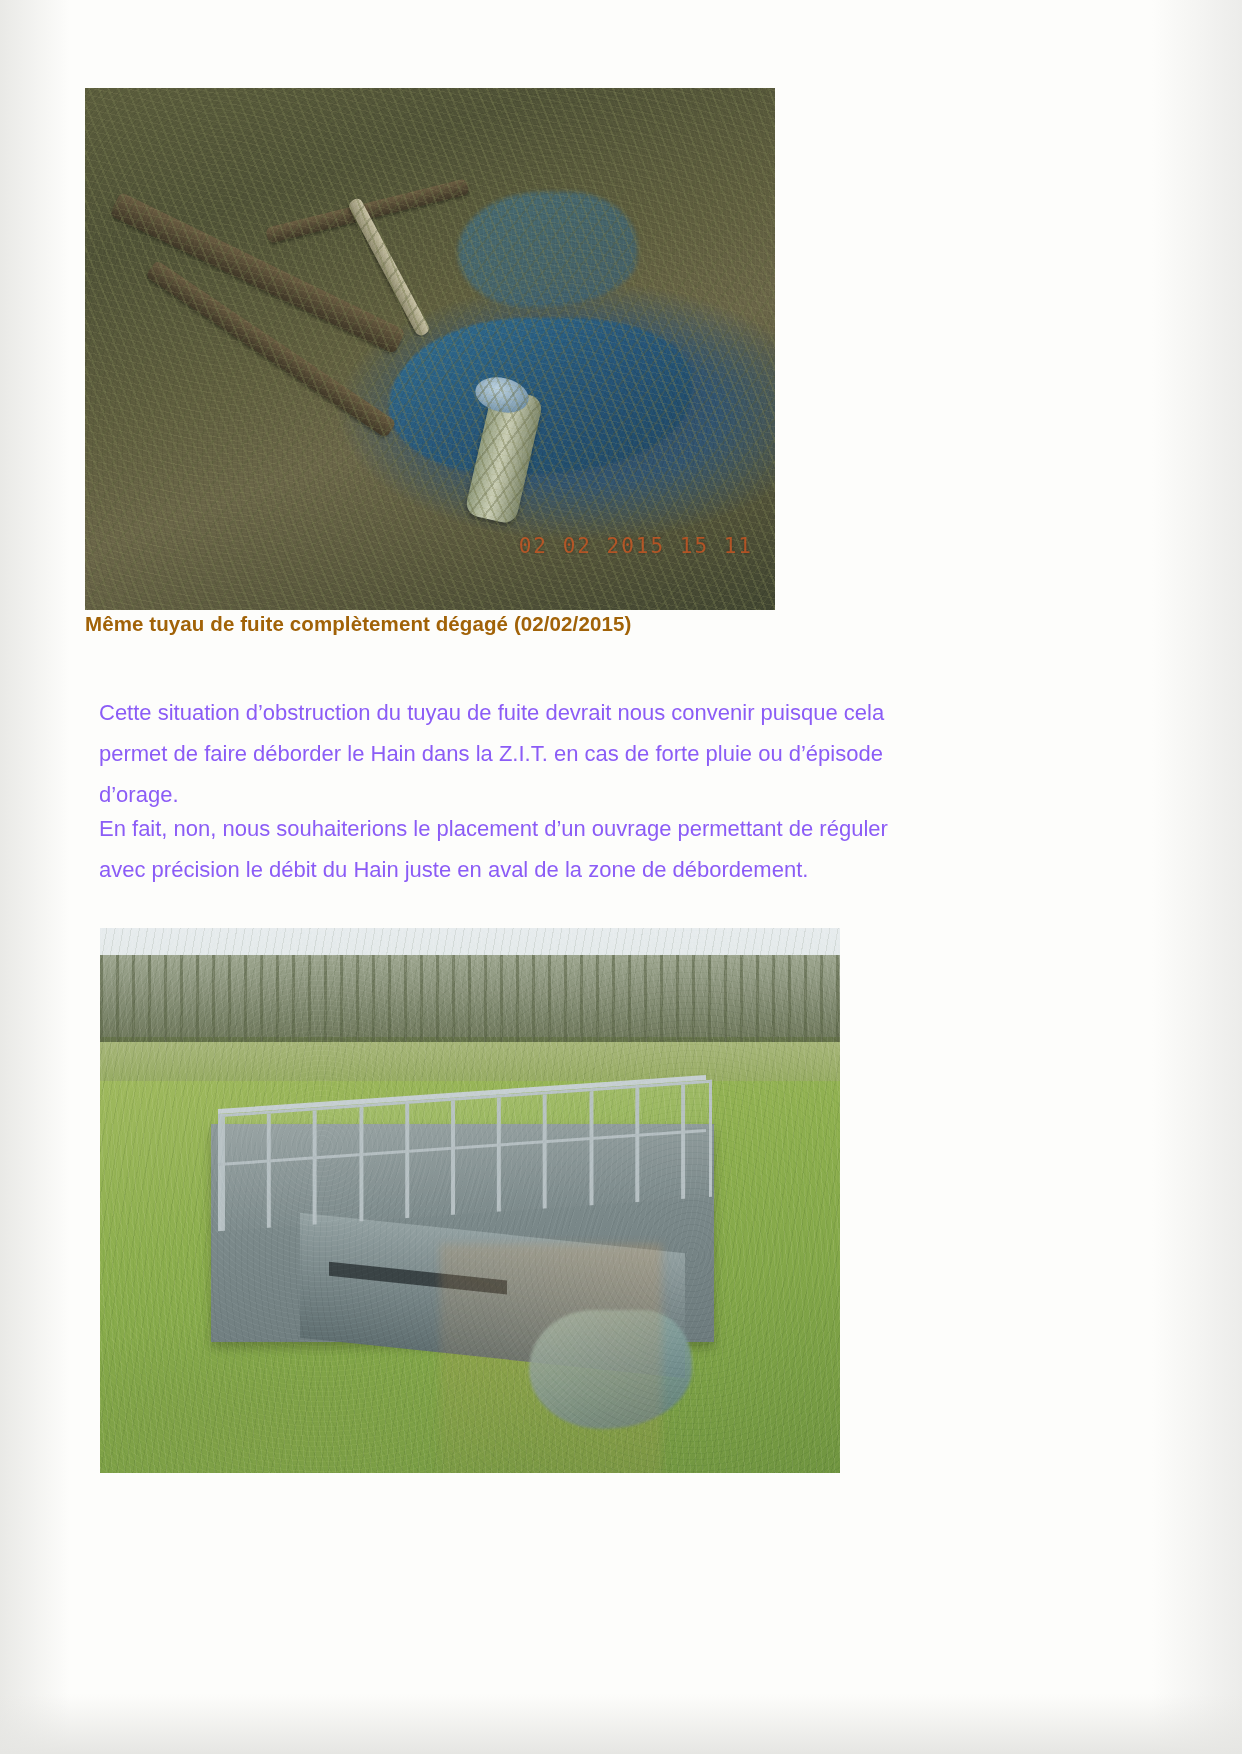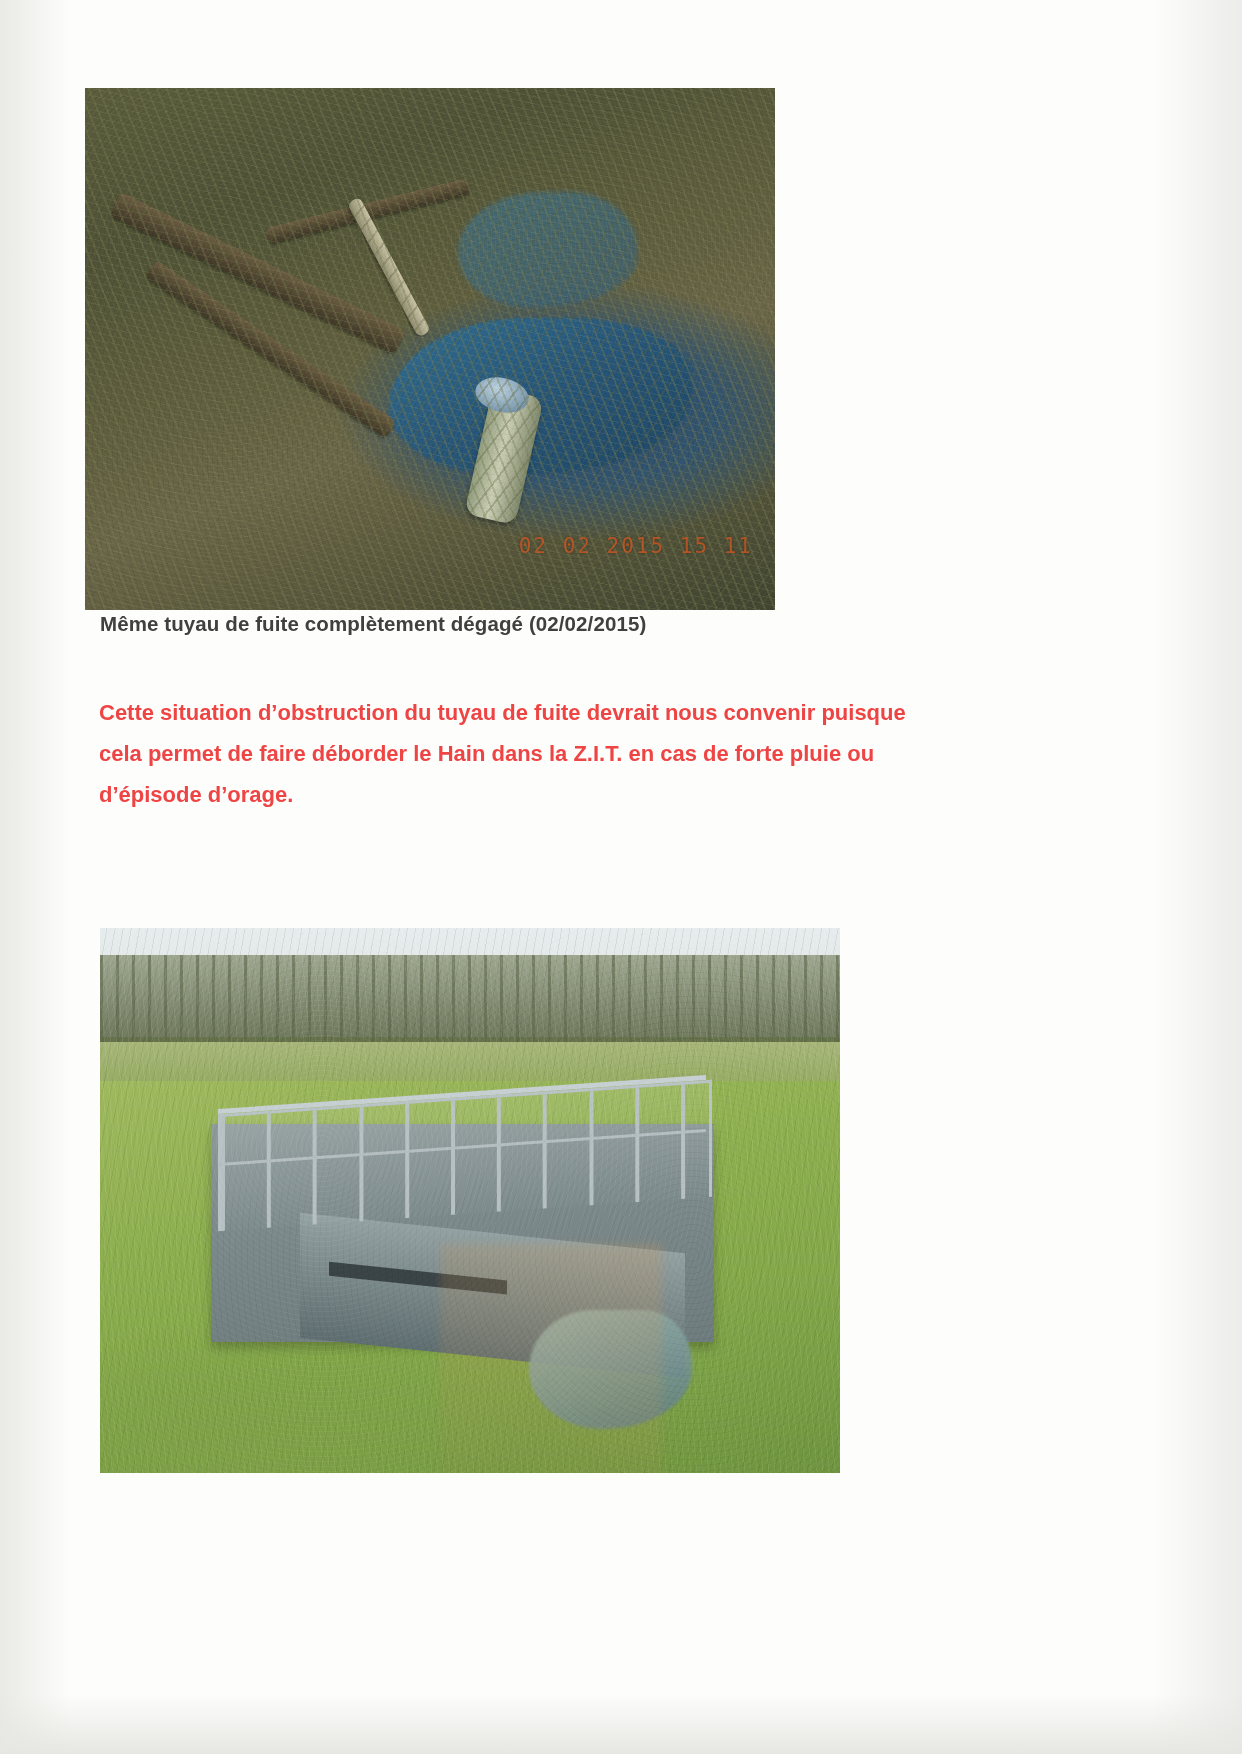--- a/index.html
+++ b/index.html
@@ -118,26 +118,26 @@
     color: #d8561f;
     font-family: "DejaVu Sans Mono", monospace;
     font-size: 21px;
     letter-spacing: 2px;
     opacity: .72;
     text-shadow: 0 0 3px rgba(0,0,0,.4);
   }
 
   .caption1 {
     position: absolute;
-    left: 100px;
+    left: 85px;
     top: 612px;
     width: 820px;
     font-size: 20.5px;
     font-weight: bold;
-    color: #404040;
+    color: #a16207;
     letter-spacing: .1px;
   }
 
   
   .heading {
     position: absolute;
     left: 99px;
     top: 658px;
     font-size: 22.5px;
     font-weight: bold;
@@ -147,22 +147,21 @@
     letter-spacing: .1px;
   }
 
   
   .body-block {
     position: absolute;
     left: 99px;
     width: 830px;
     font-size: 22px;
     line-height: 41px;
-    color: #ef4444;
-    font-weight: bold;
+    color: #8b5cf6;
   }
   .para1 { top: 692px; }
   .para2 { top: 808px; }
 
   
   .photo2 {
     position: absolute;
     left: 100px;
     top: 928px;
     width: 740px;
@@ -300,20 +299,21 @@
     <div class="p1-pipe-cap"></div>
     <div class="p1-veg"></div>
     <div class="p1-grain"></div>
     <div class="p1-stamp">02 02 2015 15 11</div>
   </div>
 
   <div class="caption1">Même tuyau de fuite complètement dégagé (02/02/2015)</div>
 
 
   <div class="body-block para1">Cette situation d’obstruction du tuyau de fuite devrait nous convenir puisque cela permet de faire déborder le Hain dans la Z.I.T. en cas de forte pluie ou d’épisode d’orage.</div>
+  <div class="body-block para2">En fait, non, nous souhaiterions le placement d’un ouvrage permettant de réguler avec précision le débit du Hain juste en aval de la zone de débordement.</div>
 
   <div class="photo2">
     <div class="p2-sky"></div>
     <div class="p2-trees"></div>
     <div class="p2-farfield"></div>
     <div class="p2-grass"></div>
     <div class="p2-grass-tex"></div>
     <div class="p2-structure"></div>
     <div class="p2-structure-face"></div>
     <div class="p2-slot"></div>

